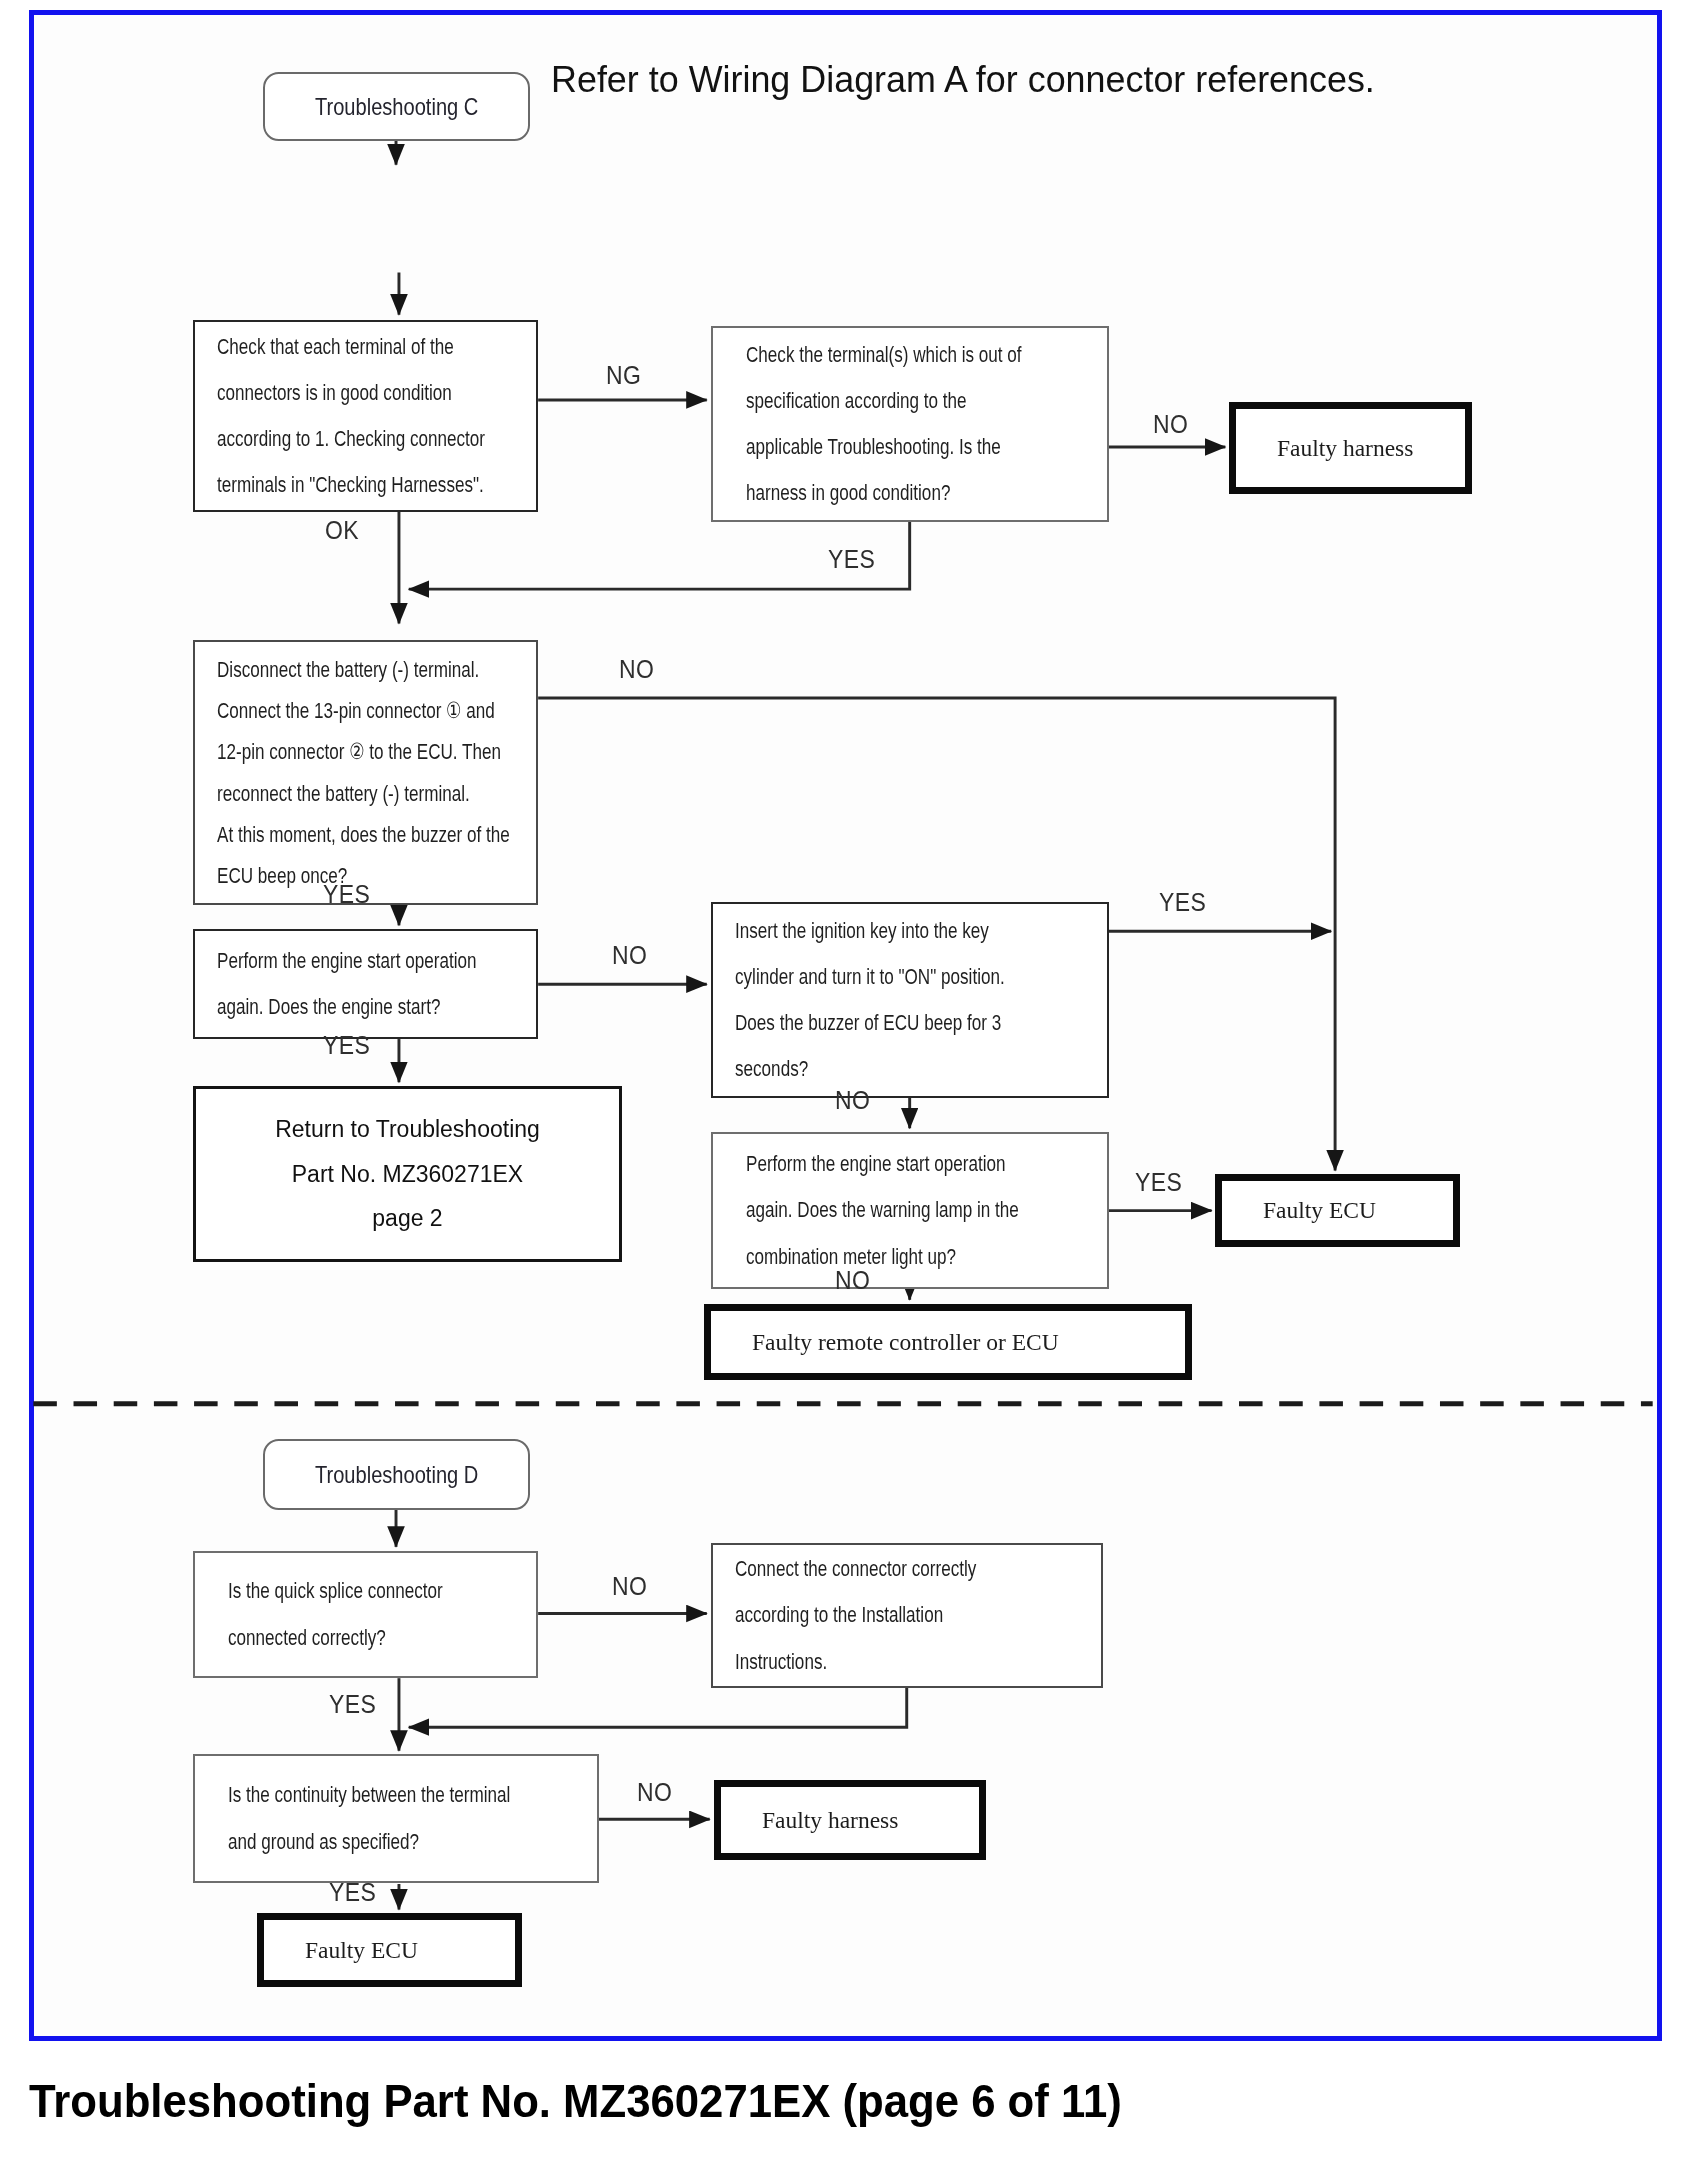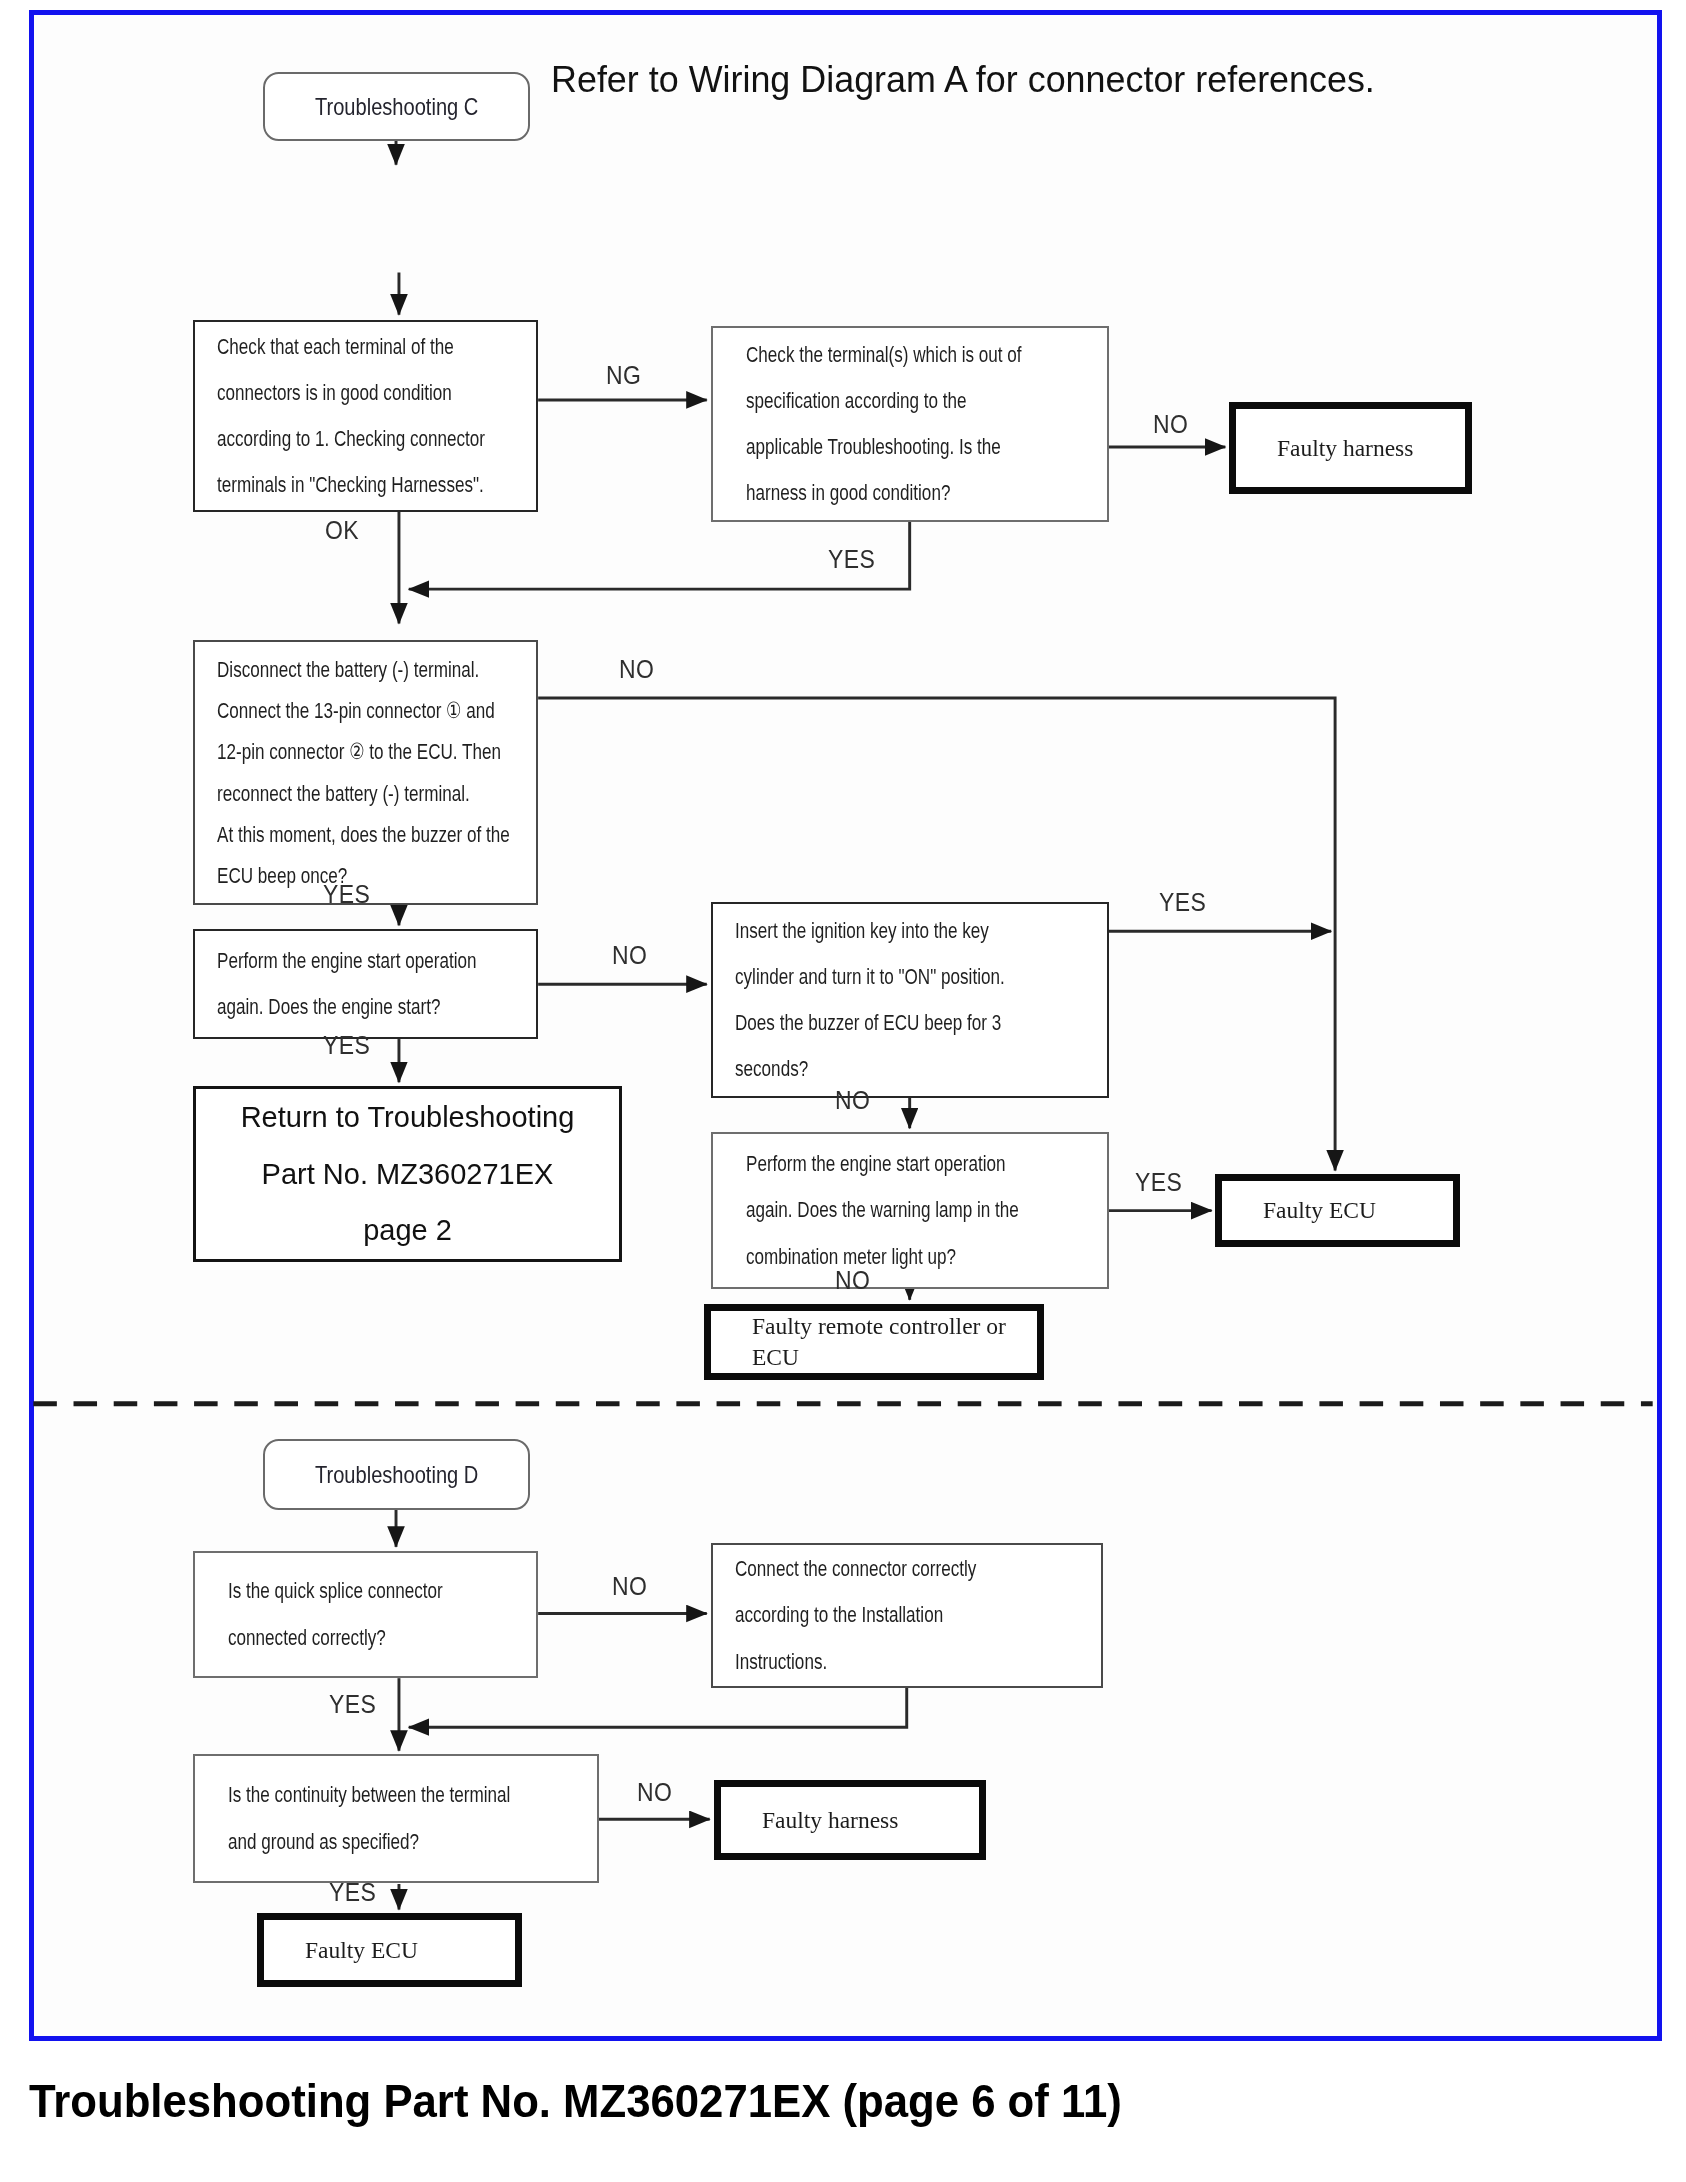--- a/index.html
+++ b/index.html
@@ -11,21 +11,21 @@
   .proc{border:2.5px solid #4a4a4a;padding-left:21.6px;}
   .proc .txt{font-size:22.5px;line-height:2.05;white-space:pre;transform:scaleX(0.76);transform-origin:left center;width:132%;color:#1f1f1f;}
   .lh-tight .txt{line-height:1.83;}
   .dark{border-color:#262626;border-width:2.9px;}
   .gray{border-color:#6e6e6e;padding-left:33px;}
   .thick{border:7.8px solid #0b0b0b;padding-left:41px;font-family:Liberation Serif, serif;}
   .thick .txt{font-size:23.5px;line-height:1.3;}
   .rounded{border:2.9px solid #6a6a6a;border-radius:15.7px;align-items:center;padding-left:0;}
   .rounded .txt{font-size:24.5px;transform:scaleX(0.82);transform-origin:center center;width:auto;white-space:pre;line-height:1.2;color:#24242e;}
   .retbox{border:3.4px solid #141414;align-items:center;padding-left:0;}
-  .retbox .txt{font-size:29px;line-height:1.95;transform:none;width:auto;text-align:center;white-space:pre-line;color:#111;}
+  .retbox .txt{font-size:23px;line-height:1.95;transform:none;width:auto;text-align:center;white-space:pre-line;color:#111;}
   .elabel{position:absolute;z-index:3;font-size:25.5px;color:#2e2e2e;letter-spacing:0.5px;transform:scaleX(0.9);transform-origin:left center;white-space:pre;}
   #title-note{position:absolute;left:551px;top:59px;z-index:2;font-size:37px;color:#121212;white-space:pre;transform:scaleX(0.97);transform-origin:left center;}
   #caption{position:absolute;left:29px;top:2074px;z-index:2;font-size:46px;font-weight:bold;color:#000;white-space:pre;transform:scaleX(0.95);transform-origin:left center;}
 </style>
 </head>
 <body>
 
 <div id="page">
   <div id="frame"></div>
 
@@ -115,21 +115,21 @@
   <div class="node proc gray" style="left:711px;top:1132px;width:398px;height:157px;">
     <div class="txt">Perform the engine start operation
 again. Does the warning lamp in the
 combination meter light up?</div>
   </div>
 
   <div class="node thick" style="left:1215px;top:1174px;width:245px;height:73px;">
     <div class="txt">Faulty ECU</div>
   </div>
 
-  <div class="node thick" style="left:704px;top:1304px;width:340px;height:76px;">
+  <div class="node thick" style="left:704px;top:1304px;width:488px;height:76px;">
     <div class="txt">Faulty remote controller or ECU</div>
   </div>
 
   <div class="node rounded" style="left:263px;top:1439px;width:267px;height:71px;">
     <div class="txt">Troubleshooting D</div>
   </div>
 
   <div class="node proc gray" style="left:193px;top:1551px;width:345px;height:127px;">
     <div class="txt">Is the quick splice connector
 connected correctly?</div>

